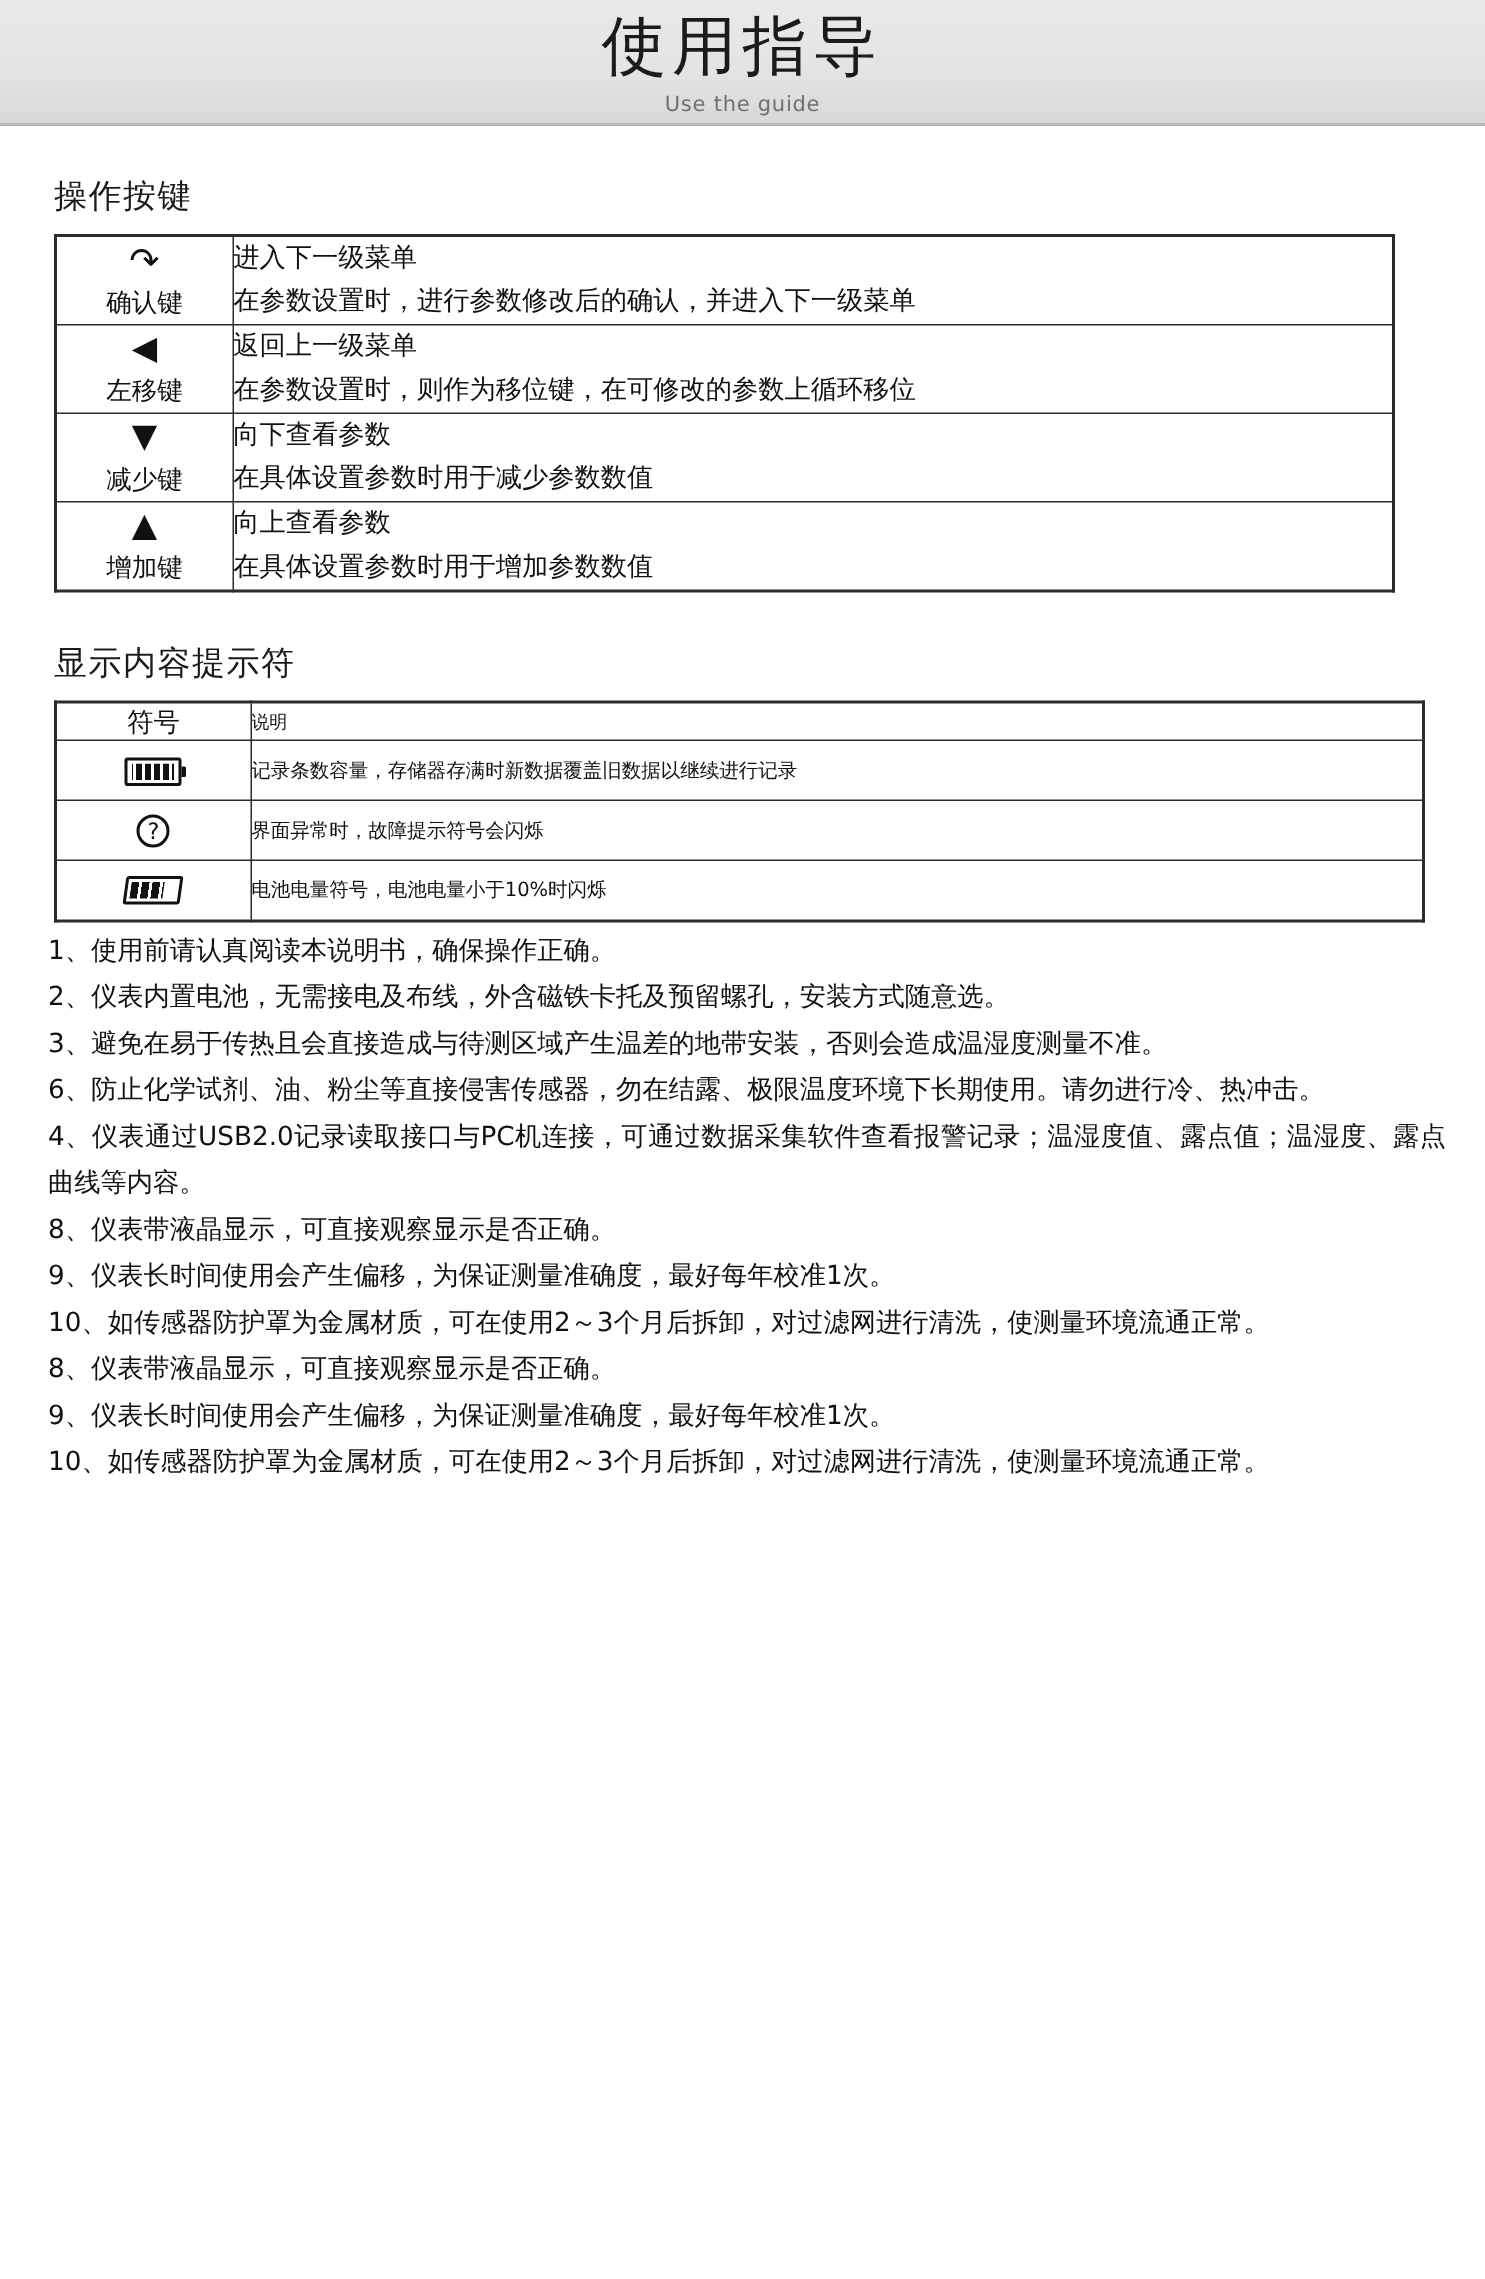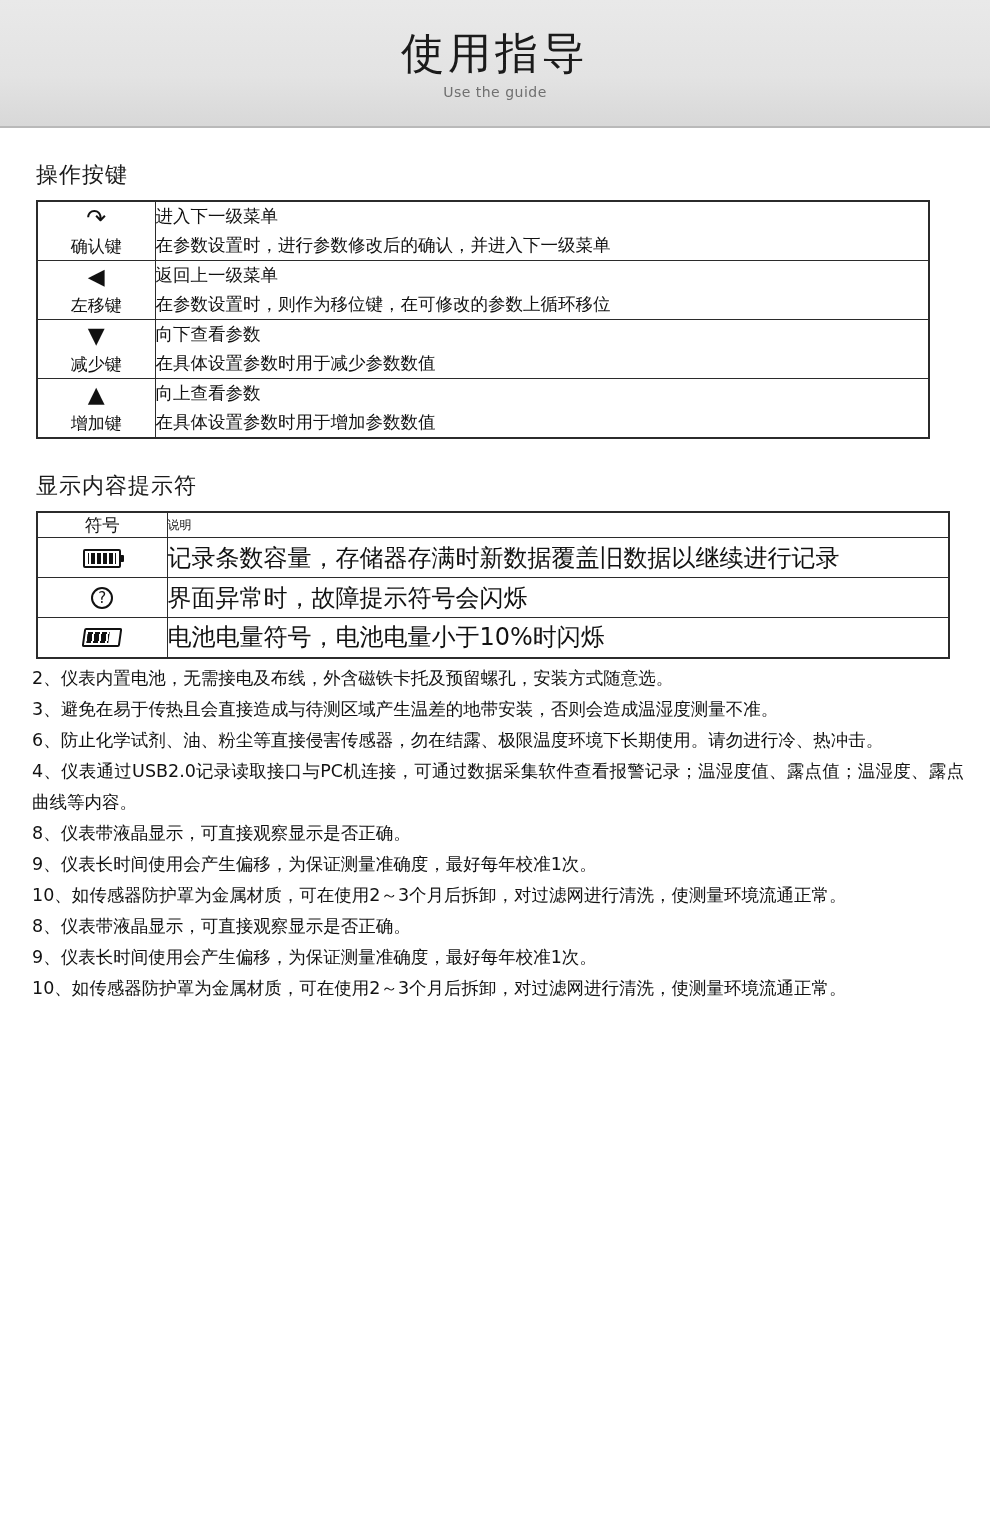--- a/index.html
+++ b/index.html
@@ -9,21 +9,21 @@
     height: 1519px;
     background: #ffffff;
     font-family: "DejaVu Sans", "Liberation Sans", sans-serif;
     color: #111111;
     overflow: hidden;
   }
 
   
   .banner {
     width: 990px;
-    height: 128px;
+    height: 84px;
     background: linear-gradient(180deg, #e9e9e9 0%, #e3e3e3 60%, #d8d8d8 100%);
     border-bottom: 2px solid #b9b9b9;
     display: flex;
     flex-direction: column;
     align-items: center;
     justify-content: center;
     padding-top: 4px;
   }
   .banner-title {
     font-size: 43px;
@@ -110,21 +110,21 @@
     font-weight: 400;
   }
   .symhead-sym { width: 130px; text-align: center; font-size: 17.5px; padding: 6px 0; }
   .symhead-desc { text-align: left; font-size: 12px; padding: 6px 0 6px 14px; }
   td.symcell {
     width: 130px;
     height: 40px;
     text-align: center;
   }
   td.symdesc {
-    font-size: 24px;
+    font-size: 13px;
     padding: 5px 8px 5px 14px;
     white-space: nowrap;
   }
 
   
   .icon-batt-full {
     display: inline-block;
     width: 38px; height: 19px;
     border: 2px solid #111;
     border-radius: 2px;
@@ -266,20 +266,21 @@
       <td class="symcell">
         <span class="icon-batt-part"></span>
       </td>
       <td class="symdesc">电池电量符号，电池电量小于10%时闪烁</td>
     </tr>
   </tbody>
     </table>
 
 
   <div class="notes-list">
+    <p class="note">1、使用前请认真阅读本说明书，确保操作正确。</p>
     <p class="note">2、仪表内置电池，无需接电及布线，外含磁铁卡托及预留螺孔，安装方式随意选。</p>
     <p class="note">3、避免在易于传热且会直接造成与待测区域产生温差的地带安装，否则会造成温湿度测量不准。</p>
     <p class="note">6、防止化学试剂、油、粉尘等直接侵害传感器，勿在结露、极限温度环境下长期使用。请勿进行冷、热冲击。</p>
     <p class="note">4、仪表通过USB2.0记录读取接口与PC机连接，可通过数据采集软件查看报警记录；温湿度值、露点值；温湿度、露点曲线等内容。</p>
     <p class="note">8、仪表带液晶显示，可直接观察显示是否正确。</p>
     <p class="note">9、仪表长时间使用会产生偏移，为保证测量准确度，最好每年校准1次。</p>
     <p class="note">10、如传感器防护罩为金属材质，可在使用2～3个月后拆卸，对过滤网进行清洗，使测量环境流通正常。</p>
     <p class="note">8、仪表带液晶显示，可直接观察显示是否正确。</p>
     <p class="note">9、仪表长时间使用会产生偏移，为保证测量准确度，最好每年校准1次。</p>
     <p class="note">10、如传感器防护罩为金属材质，可在使用2～3个月后拆卸，对过滤网进行清洗，使测量环境流通正常。</p>

